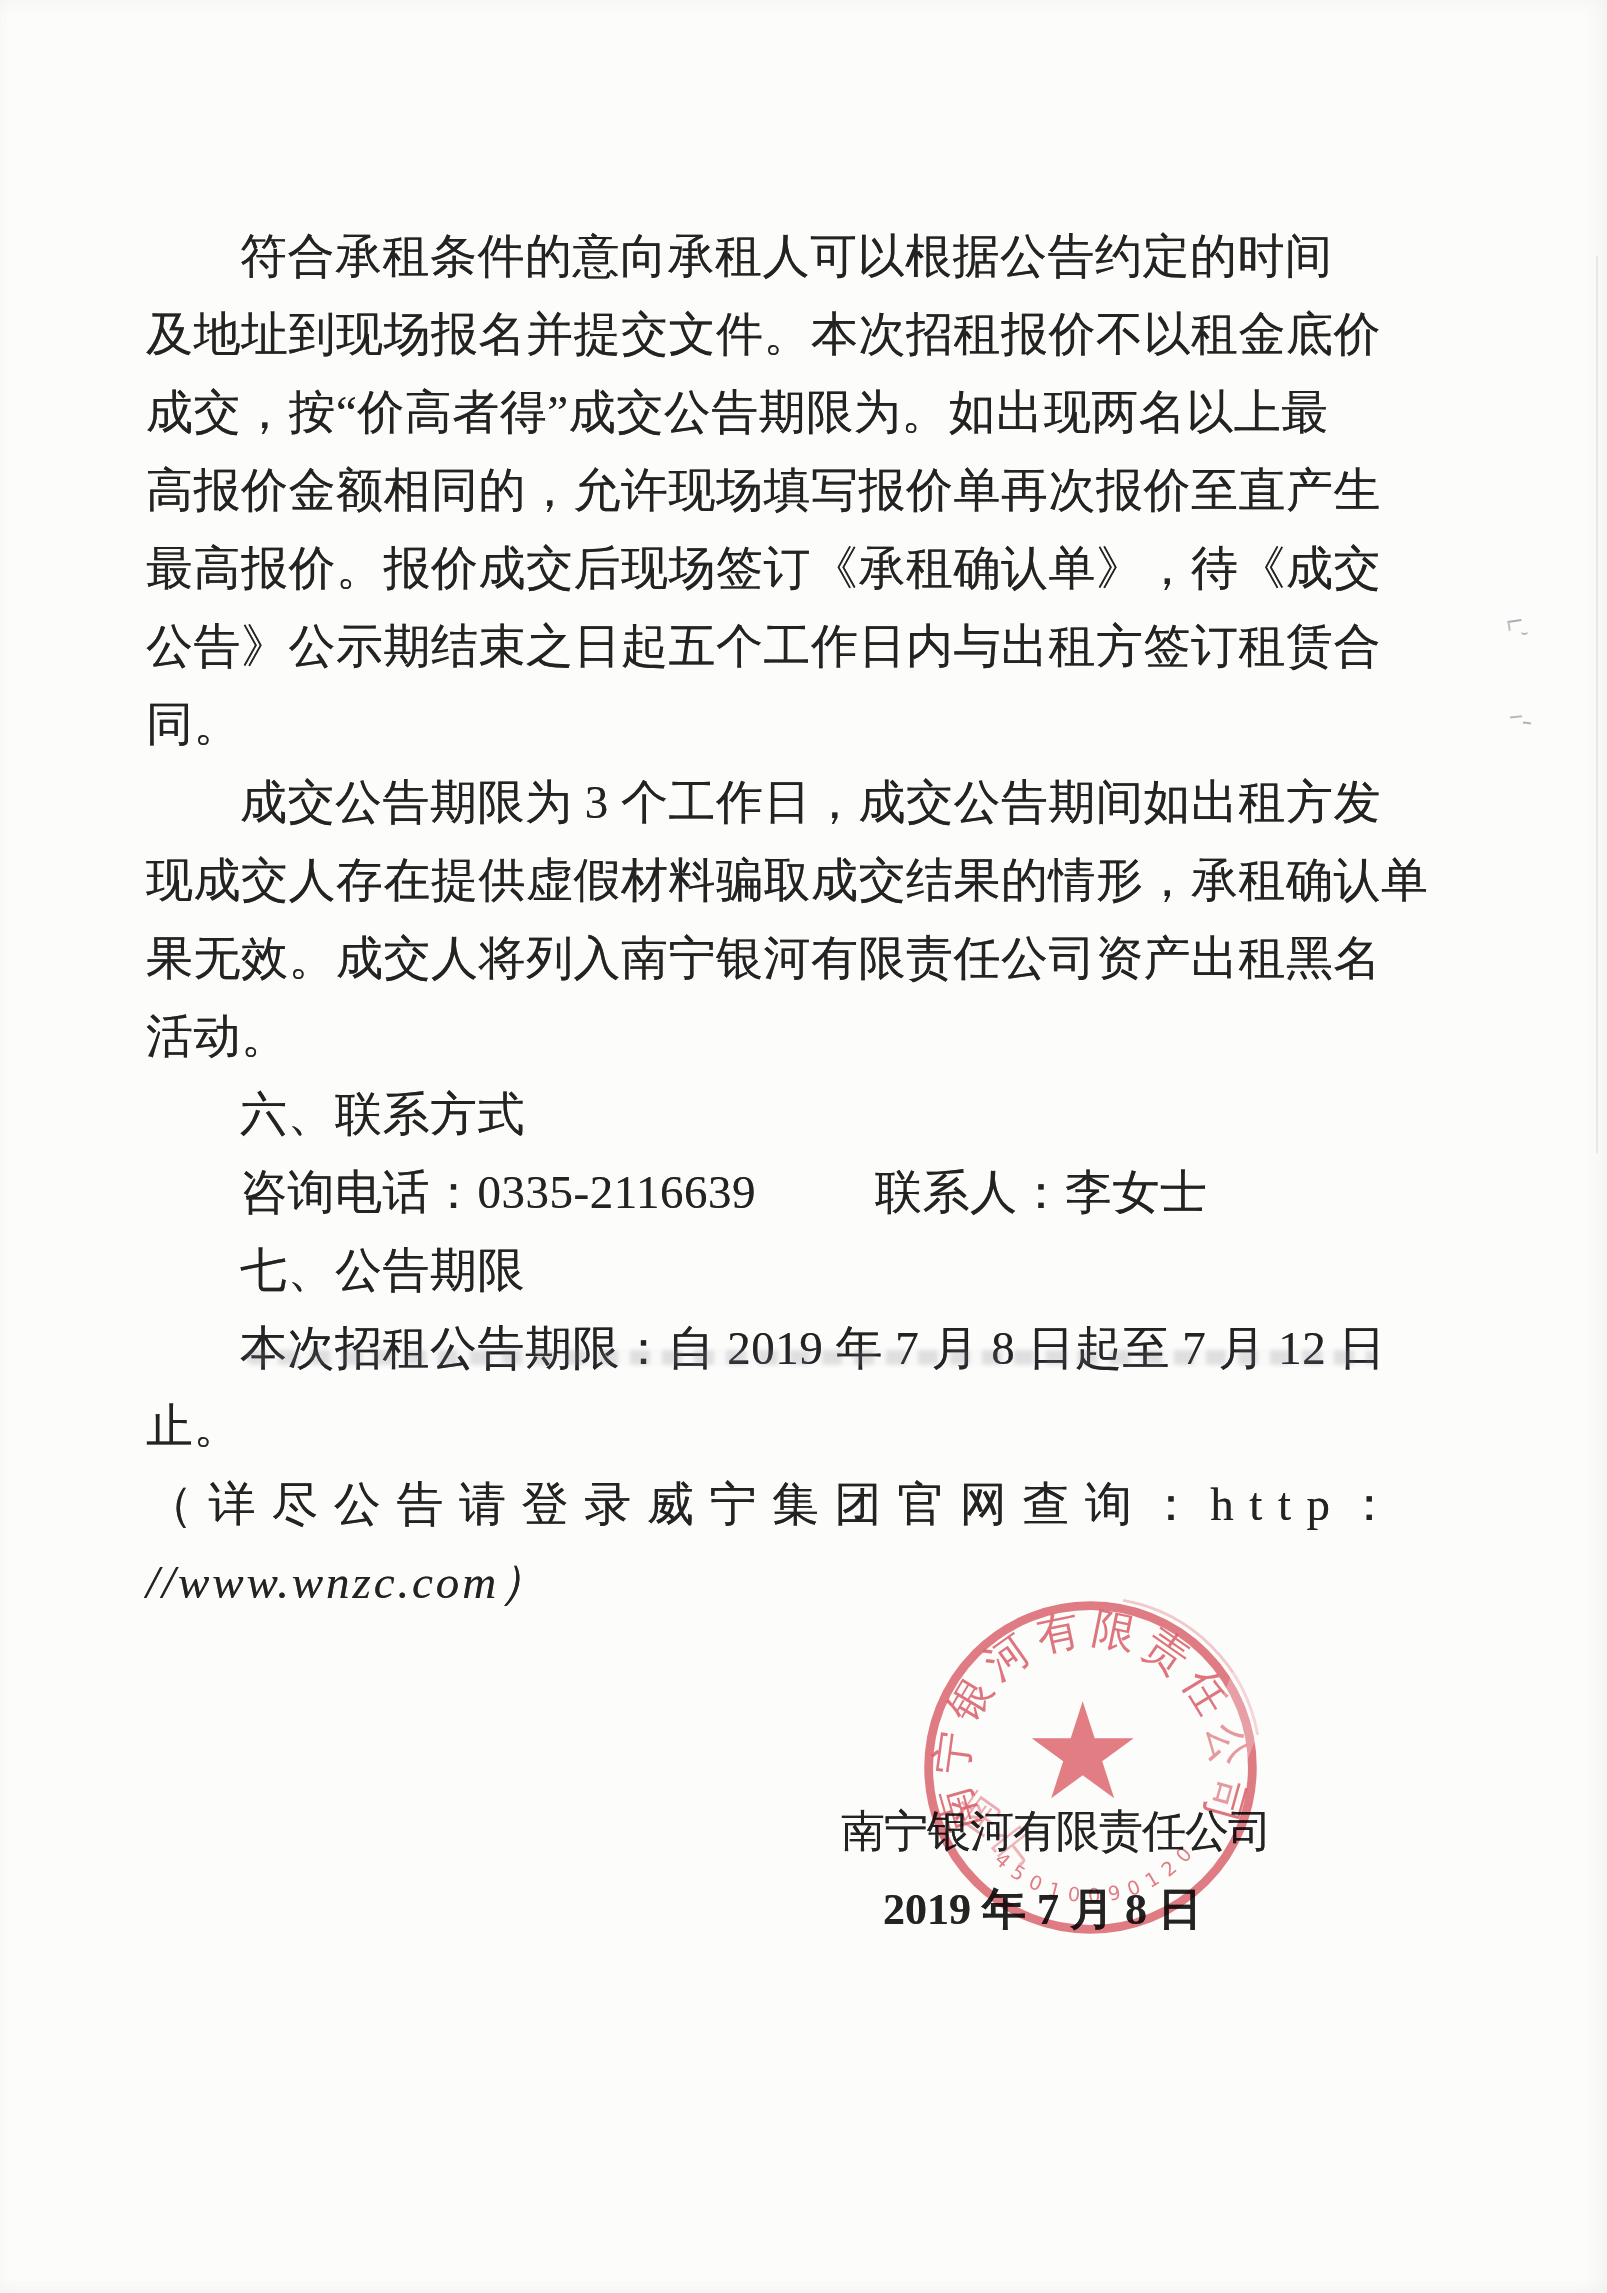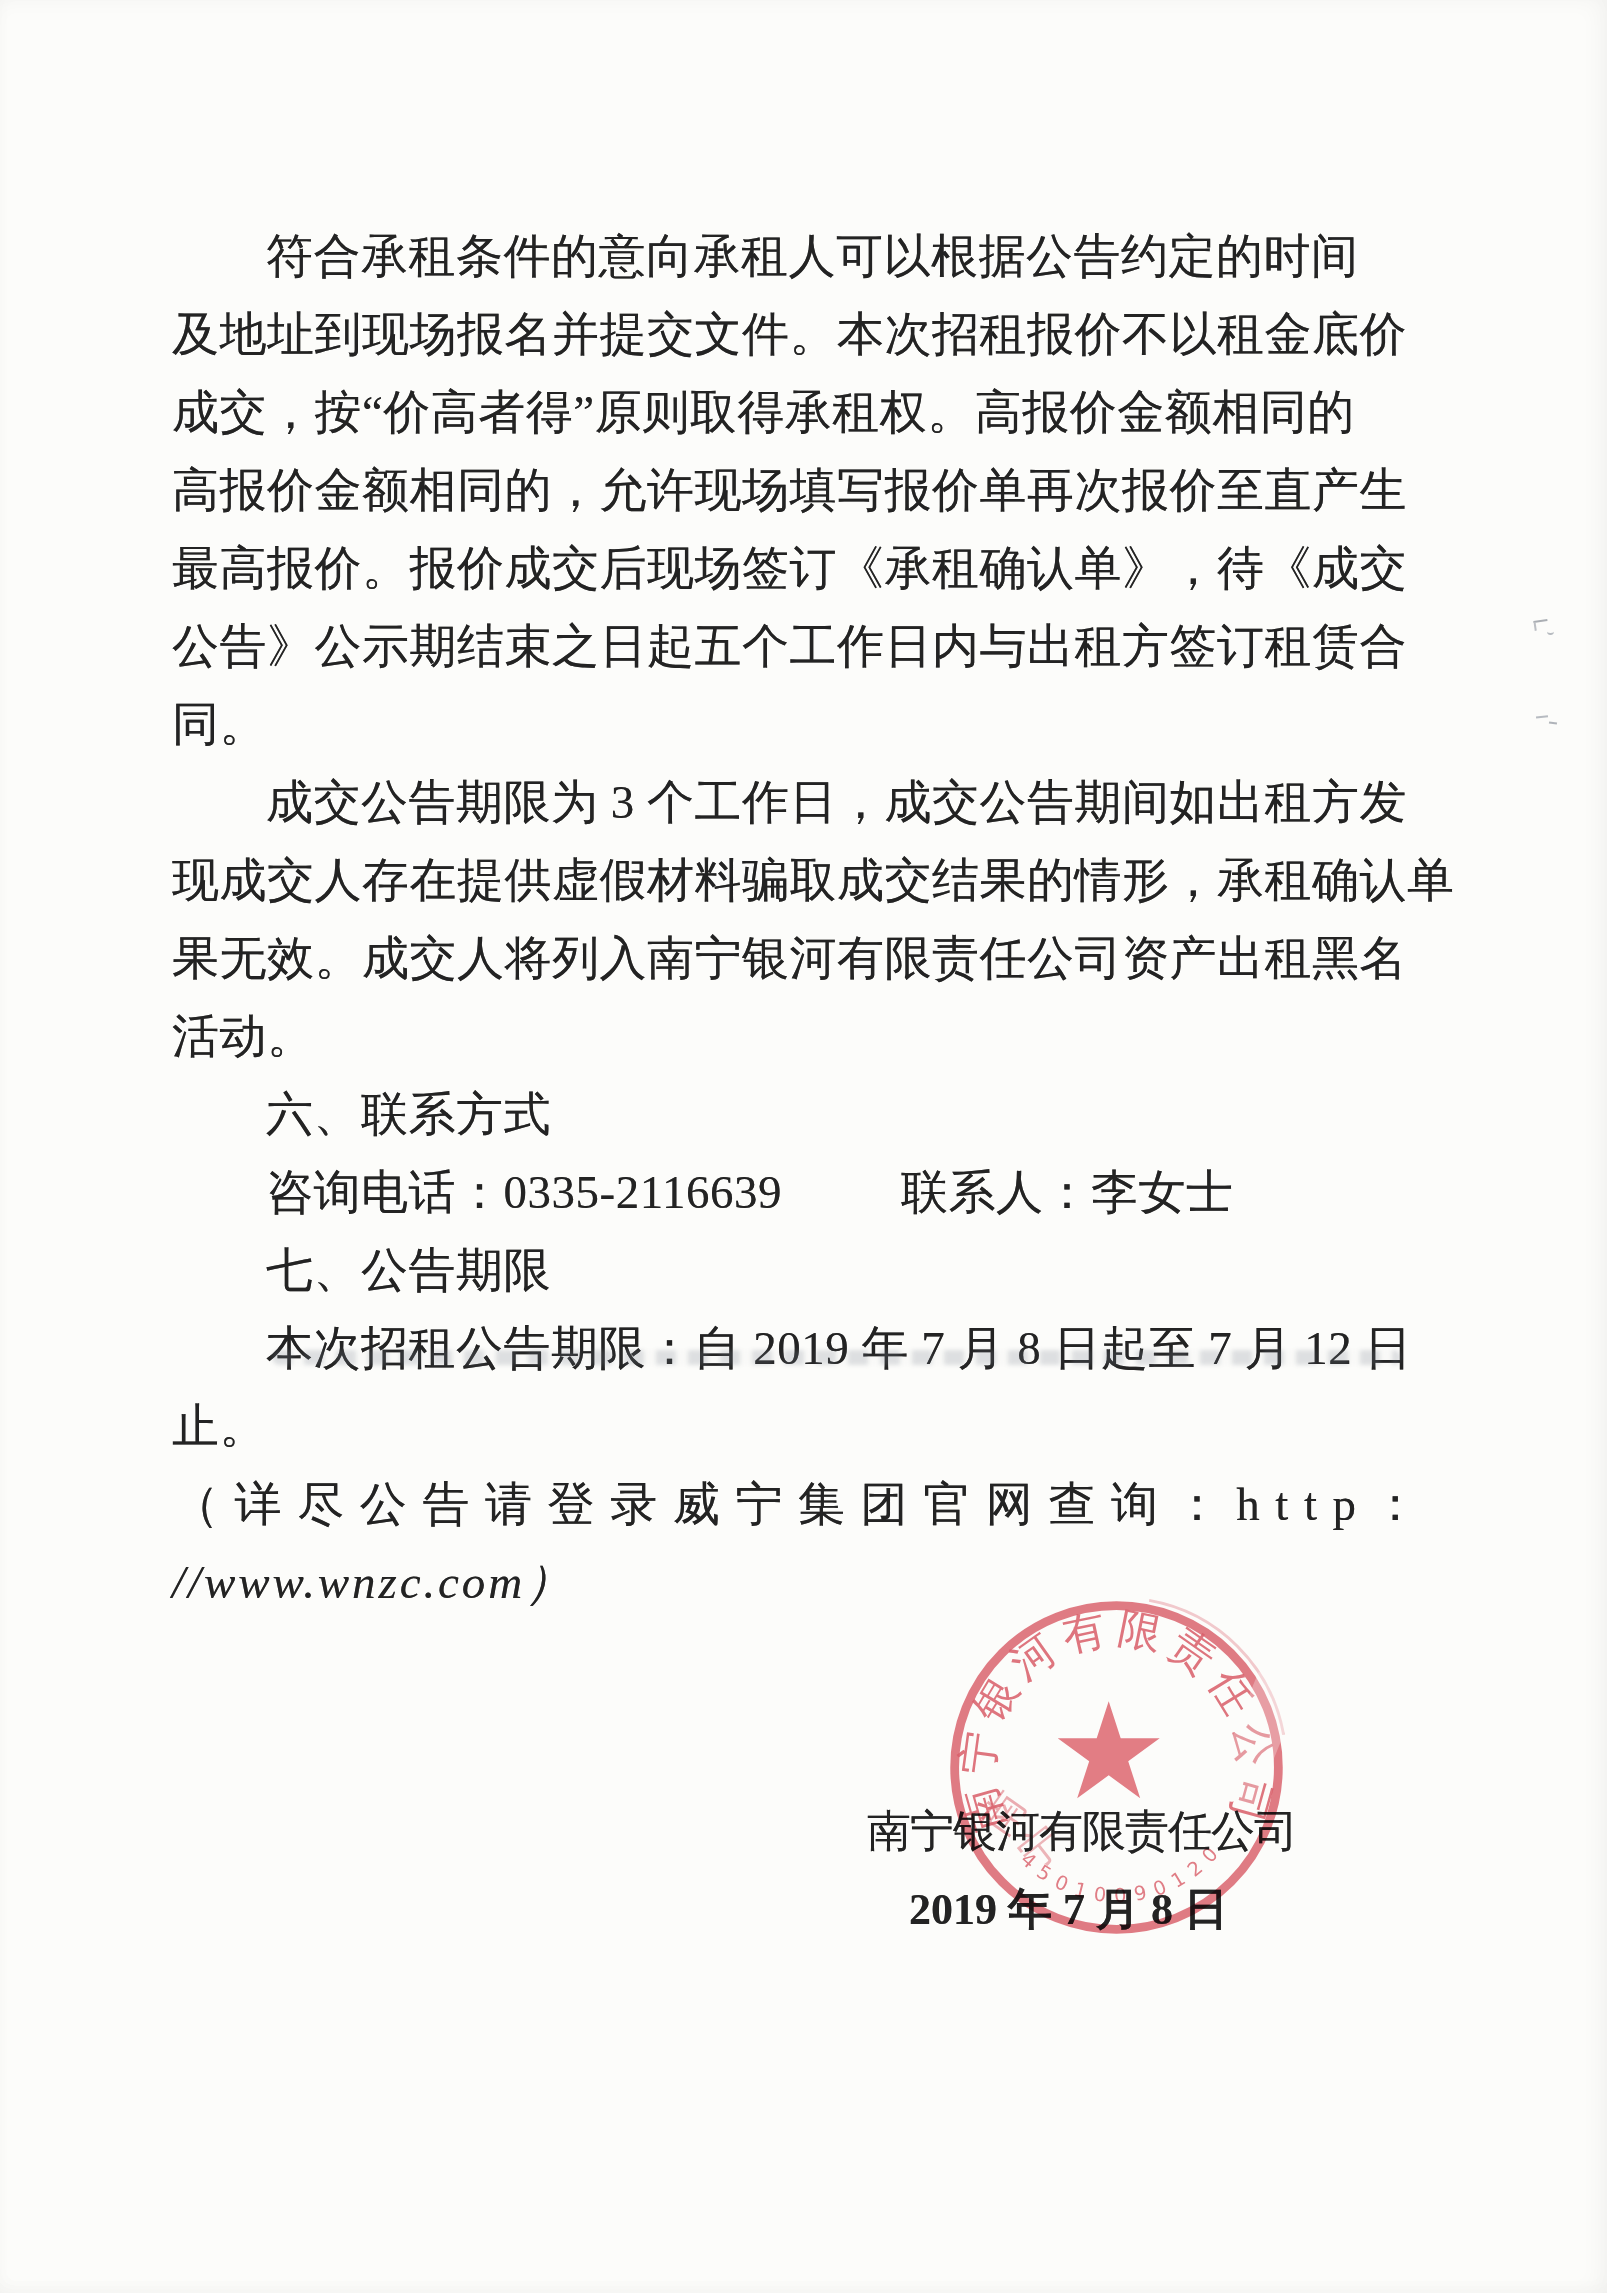--- a/index.html
+++ b/index.html
@@ -5,21 +5,21 @@
   html,body{margin:0;padding:0;}
   body{
     width:1607px;height:2294px;
     background:#fcfcfa;
     position:relative;
     font-family:"Liberation Serif","DejaVu Serif",serif;
     color:#232323;
     overflow:hidden;
     box-shadow:inset -7.8px 0 21.5px rgba(0,0,0,0.035), inset 0 -5.9px 15.6px rgba(0,0,0,0.02);
   }
-  .page{position:absolute;inset:0;margin-left:26px;}
+  .page{position:absolute;inset:0;}
   
   .textblock{
     position:absolute;left:146px;top:217px;width:1227px;
     font-size:47px;line-height:78px;
     letter-spacing:0.5px;
     text-shadow:0 0 0.6px rgba(35,35,35,0.65);
   }
   .line{height:78px;white-space:nowrap;}
   .indent{padding-left:94px;}
   .spread{letter-spacing:15.6px;}
@@ -72,21 +72,21 @@
   }
 </style>
 </head>
 <body>
 
 <div class="page">
 
   <div class="textblock">
     <div class="line indent">符合承租条件的意向承租人可以根据公告约定的时间</div>
     <div class="line">及地址到现场报名并提交文件。本次招租报价不以租金底价</div>
-    <div class="line">成交，按“价高者得”原则取得承租权。高报价金额相同的</div>
+    <div class="line">成交，按“价高者得”成交公告期限为。如出现两名以上最</div>
     <div class="line">高报价金额相同的，允许现场填写报价单再次报价至直产生</div>
     <div class="line">最高报价。报价成交后现场签订《承租确认单》，待《成交</div>
     <div class="line">公告》公示期结束之日起五个工作日内与出租方签订租赁合</div>
     <div class="line">同。</div>
     <div class="line indent">成交公告期限为 3 个工作日，成交公告期间如出租方发</div>
     <div class="line">现成交人存在提供虚假材料骗取成交结果的情形，承租确认单</div>
     <div class="line">果无效。成交人将列入南宁银河有限责任公司资产出租黑名</div>
     <div class="line">活动。</div>
     <div class="line indent">六、联系方式</div>
     <div class="line indent">

